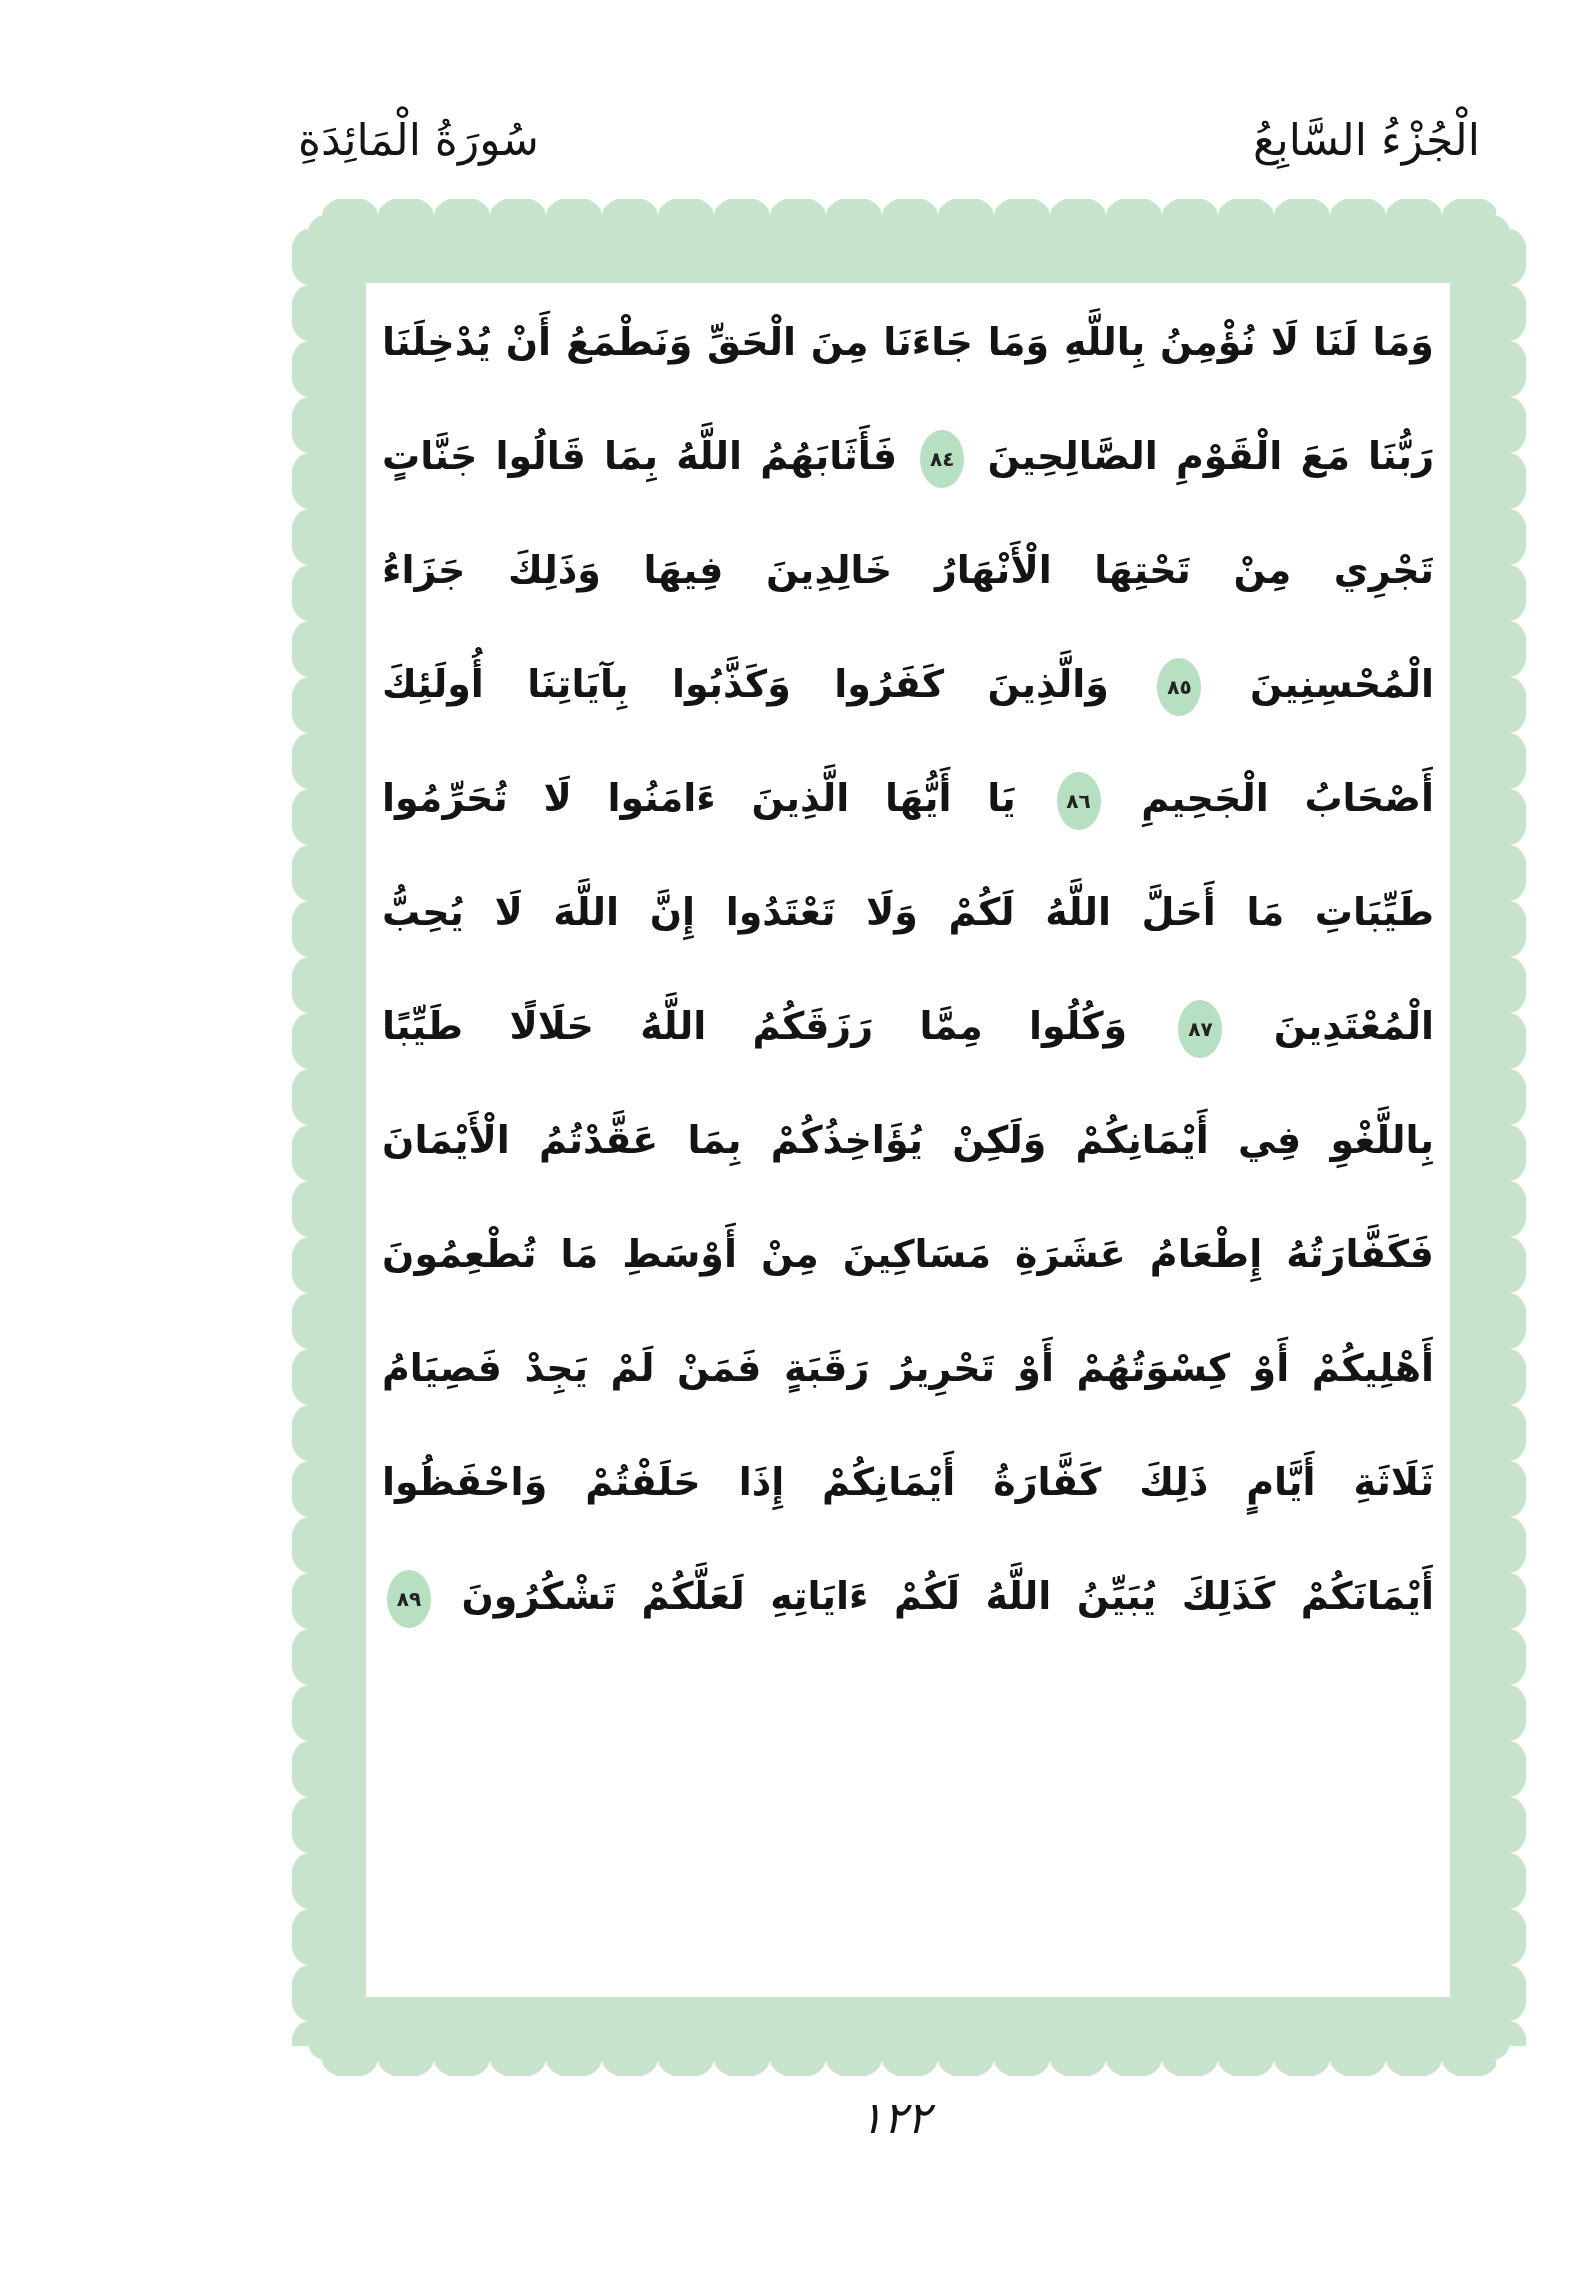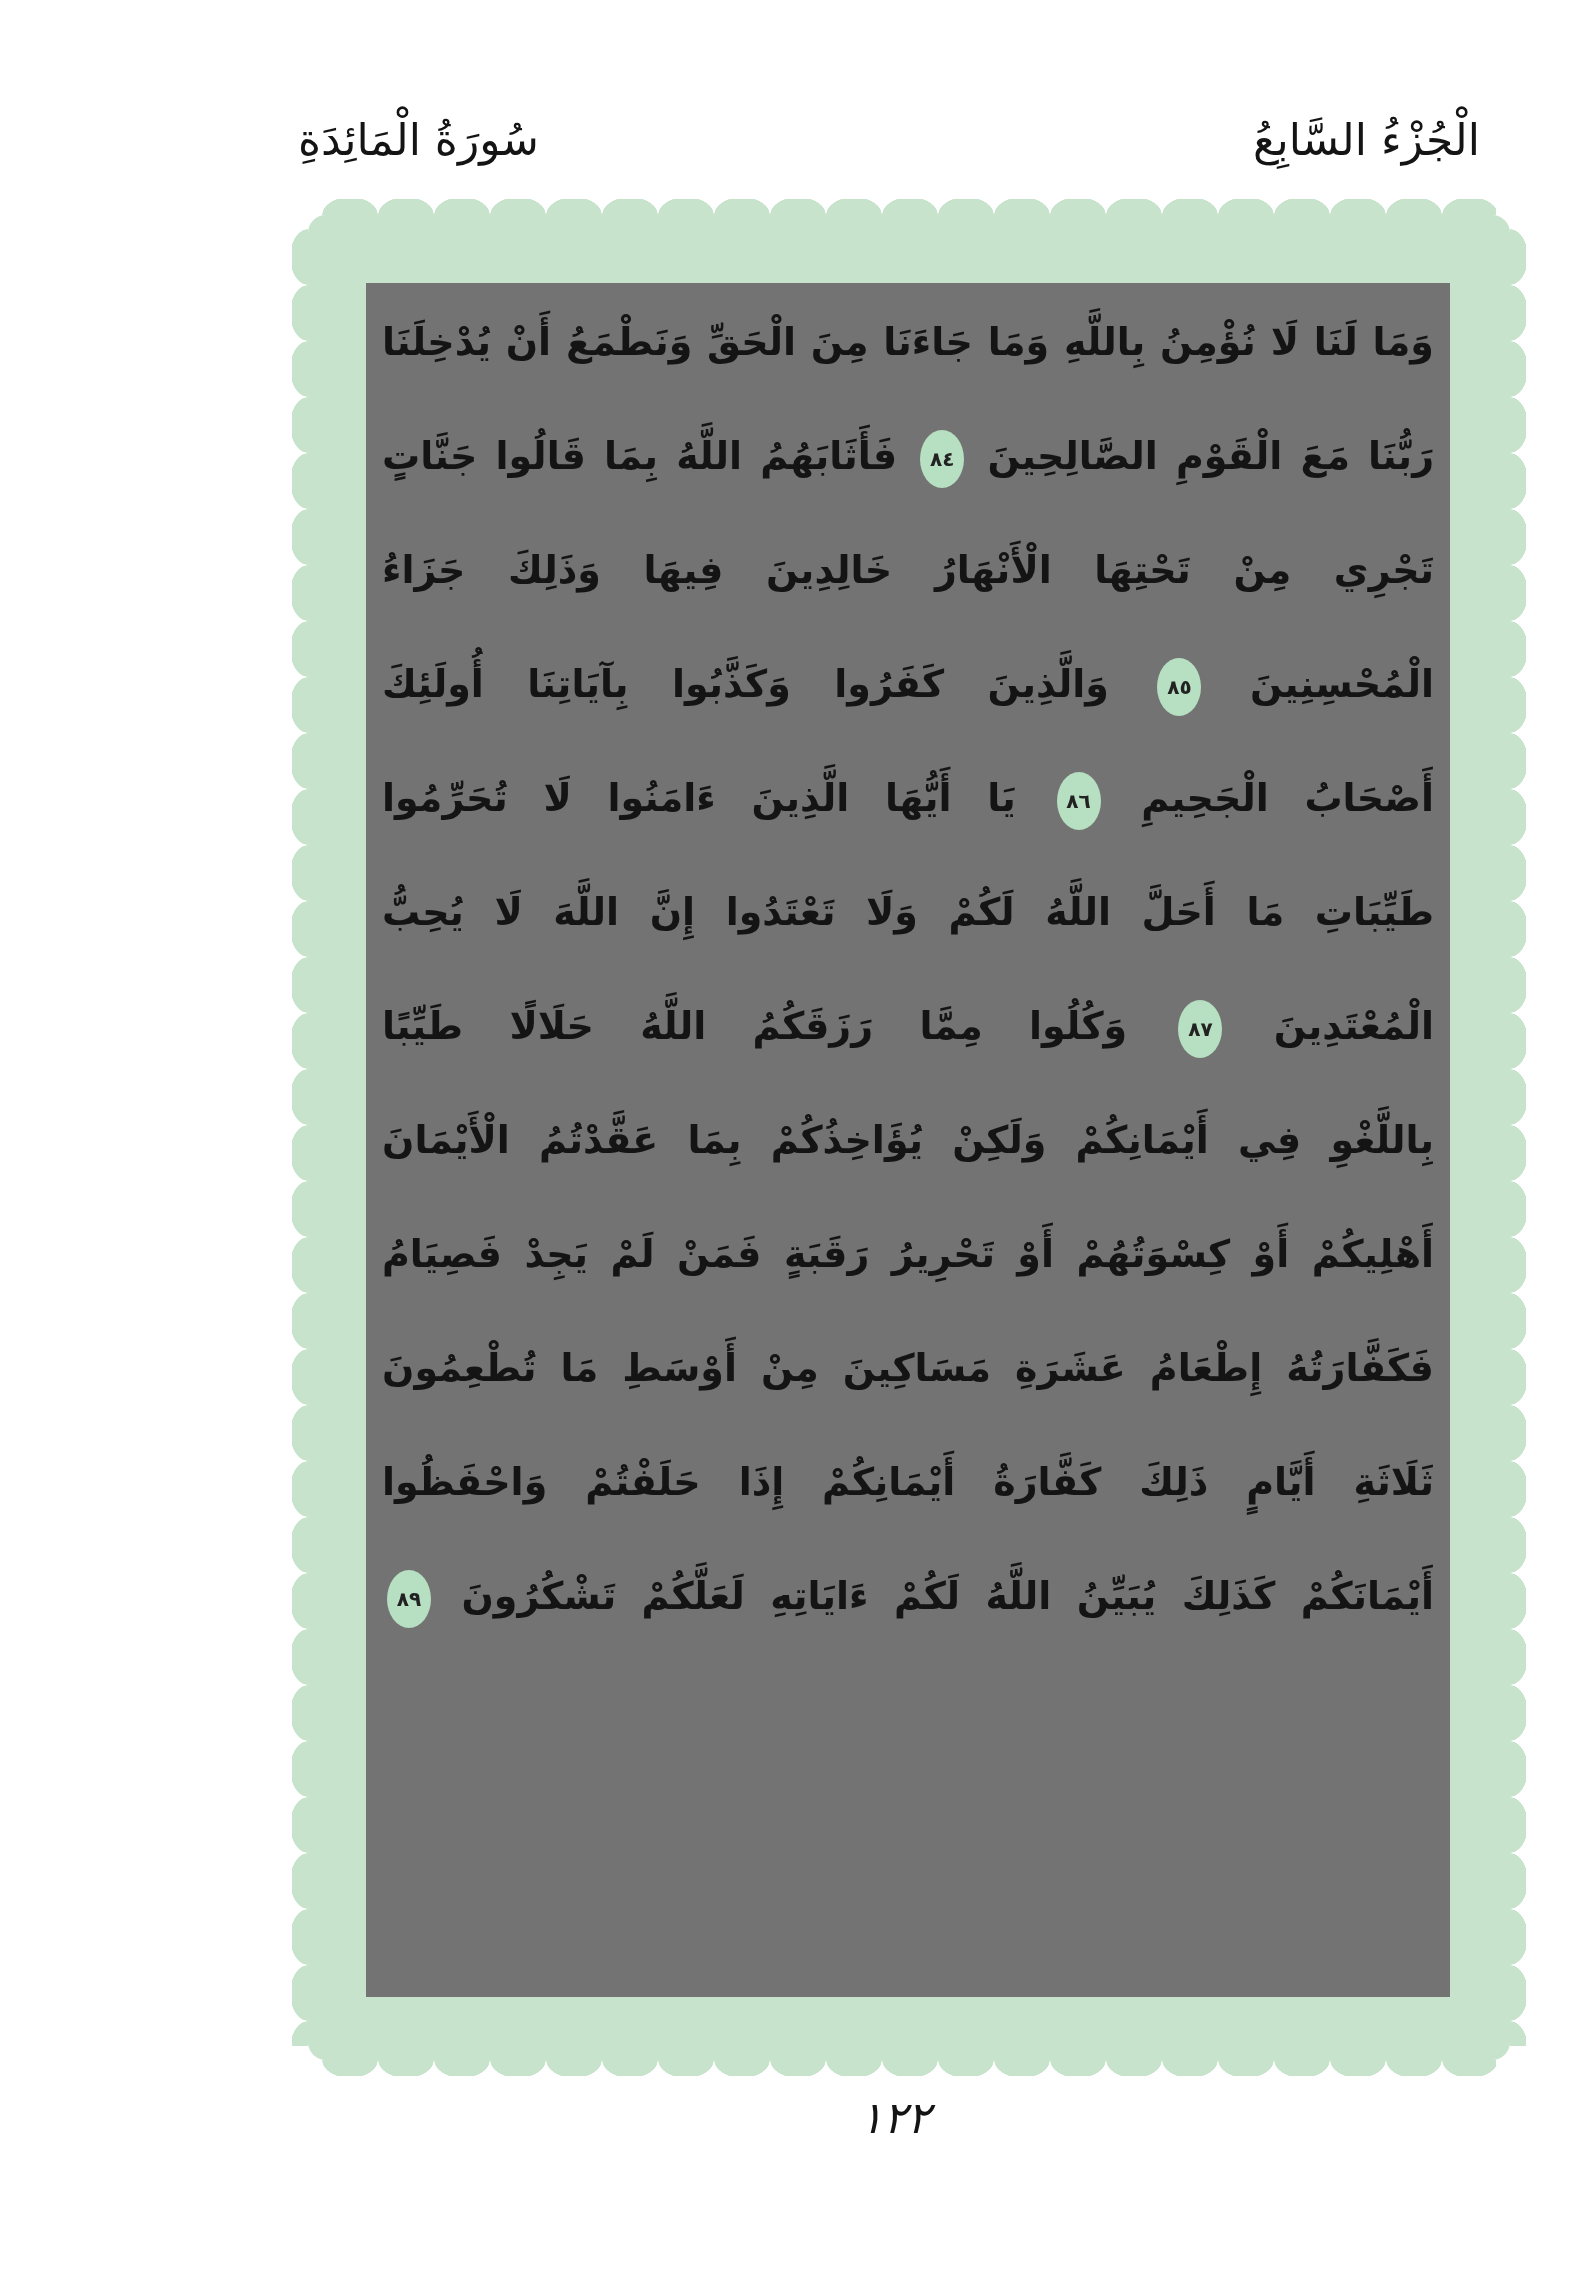--- a/index.html
+++ b/index.html
@@ -41,21 +41,21 @@
     background-size:16px 56px;background-repeat:repeat-y;background-position:top right;
   }
   .sc-right{
     right:-16px;top:14px;bottom:14px;width:16px;
     background-image:radial-gradient(18px 28px at 0% 50%,var(--frame-green) 98%,transparent 100%);
     background-size:16px 56px;background-repeat:repeat-y;background-position:top left;
   }
   
   .inner{
     position:absolute;left:58px;top:68px;right:60px;bottom:63px;
-    background:#737373;
+    background:#ffffff;
   }
   .lines{
     position:absolute;left:16px;right:16px;top:2px;bottom:2px;
     direction:rtl;
   }
   .qline{
     height:114px;line-height:114px;overflow:hidden;
     font-size:38px;font-weight:bold;color:var(--ink);
     text-align:justify;-moz-text-align-last:justify;text-align-last:justify;
   }
@@ -100,21 +100,21 @@
   <div class="inner">
     <div class="lines">
         <div class="qline"><span class="qtext">وَمَا لَنَا لَا نُؤْمِنُ بِاللَّهِ وَمَا جَاءَنَا مِنَ الْحَقِّ وَنَطْمَعُ أَنْ يُدْخِلَنَا</span></div>
         <div class="qline"><span class="qtext">رَبُّنَا مَعَ الْقَوْمِ الصَّالِحِينَ</span> <span class="vmark">٨٤</span> <span class="qtext">فَأَثَابَهُمُ اللَّهُ بِمَا قَالُوا جَنَّاتٍ</span></div>
         <div class="qline"><span class="qtext">تَجْرِي مِنْ تَحْتِهَا الْأَنْهَارُ خَالِدِينَ فِيهَا وَذَلِكَ جَزَاءُ</span></div>
         <div class="qline"><span class="qtext">الْمُحْسِنِينَ</span> <span class="vmark">٨٥</span> <span class="qtext">وَالَّذِينَ كَفَرُوا وَكَذَّبُوا بِآيَاتِنَا أُولَئِكَ</span></div>
         <div class="qline"><span class="qtext">أَصْحَابُ الْجَحِيمِ</span> <span class="vmark">٨٦</span> <span class="qtext">يَا أَيُّهَا الَّذِينَ ءَامَنُوا لَا تُحَرِّمُوا</span></div>
         <div class="qline"><span class="qtext">طَيِّبَاتِ مَا أَحَلَّ اللَّهُ لَكُمْ وَلَا تَعْتَدُوا إِنَّ اللَّهَ لَا يُحِبُّ</span></div>
         <div class="qline"><span class="qtext">الْمُعْتَدِينَ</span> <span class="vmark">٨٧</span> <span class="qtext">وَكُلُوا مِمَّا رَزَقَكُمُ اللَّهُ حَلَالًا طَيِّبًا</span></div>
         <div class="qline"><span class="qtext">بِاللَّغْوِ فِي أَيْمَانِكُمْ وَلَكِنْ يُؤَاخِذُكُمْ بِمَا عَقَّدْتُمُ الْأَيْمَانَ</span></div>
+        <div class="qline"><span class="qtext">فَكَفَّارَتُهُ إِطْعَامُ عَشَرَةِ مَسَاكِينَ مِنْ أَوْسَطِ مَا تُطْعِمُونَ</span></div>
         <div class="qline"><span class="qtext">أَهْلِيكُمْ أَوْ كِسْوَتُهُمْ أَوْ تَحْرِيرُ رَقَبَةٍ فَمَنْ لَمْ يَجِدْ فَصِيَامُ</span></div>
-        <div class="qline"><span class="qtext">فَكَفَّارَتُهُ إِطْعَامُ عَشَرَةِ مَسَاكِينَ مِنْ أَوْسَطِ مَا تُطْعِمُونَ</span></div>
         <div class="qline"><span class="qtext">ثَلَاثَةِ أَيَّامٍ ذَلِكَ كَفَّارَةُ أَيْمَانِكُمْ إِذَا حَلَفْتُمْ وَاحْفَظُوا</span></div>
         <div class="qline"><span class="qtext">أَيْمَانَكُمْ كَذَلِكَ يُبَيِّنُ اللَّهُ لَكُمْ ءَايَاتِهِ لَعَلَّكُمْ تَشْكُرُونَ</span> <span class="vmark">٨٩</span></div>
       </div>
   </div>
 </div>
 
 <div class="pagenum">١٢٢</div>
 
 </body></html>

